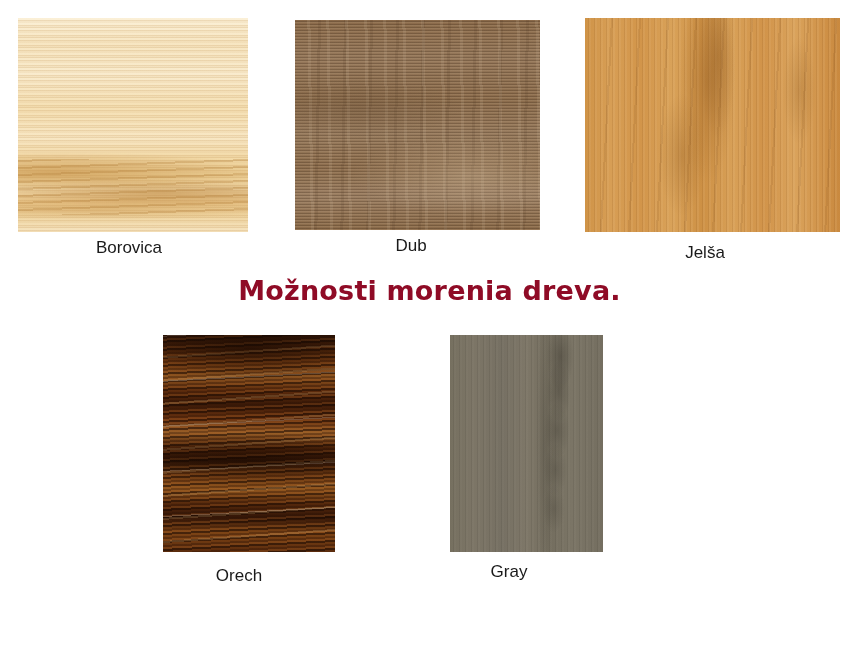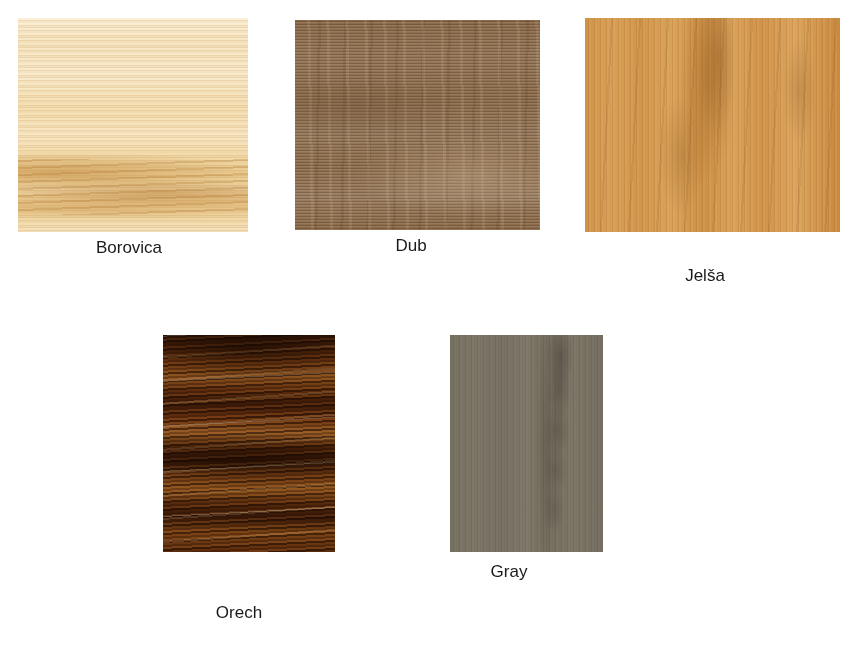--- a/index.html
+++ b/index.html
@@ -51,22 +51,22 @@
 
   
   #card-borovica { left: 18px;  top: 18px;  width: 230px; height: 214px; }
   #card-dub      { left: 295px; top: 20px;  width: 245px; height: 210px; }
   #card-jelsa    { left: 585px; top: 18px;  width: 255px; height: 214px; }
   #card-orech    { left: 163px; top: 335px; width: 172px; height: 217px; }
   #card-gray     { left: 450px; top: 335px; width: 153px; height: 217px; }
 
   #label-borovica { top: 238px; left: 129px; }
   #label-dub      { top: 236px; left: 411px; }
-  #label-jelsa    { top: 266px; left: 705px; text-align: center; }
-  #label-orech    { top: 566px; left: 239px; margin-top: 37px; }
+  #label-jelsa    { top: 243px; left: 705px; text-align: center; }
+  #label-orech    { top: 566px; left: 239px; }
   #label-gray     { top: 562px; left: 509px; }
 
   .swatch-label { position: absolute; }
 
   
   .pine-base {
     background:
       linear-gradient(to bottom,
         #fbf0d7 0%,
         #f7e6c2 12%,
@@ -340,20 +340,21 @@
 
   <div class="swatch-card" id="card-jelsa">
     <div class="swatch alder-base">
       <div class="grain alder-lines"></div>
       <div class="grain alder-cathedral"></div>
       <div class="grain alder-streaks"></div>
     </div>
   </div>
   <div class="swatch-label" id="label-jelsa">Jelša</div>
 
+  <div id="title">Možnosti morenia dreva.</div>
 
   <div class="swatch-card" id="card-orech">
     <div class="swatch walnut-base">
       <div class="grain walnut-stripes"></div>
       <div class="grain walnut-highlights"></div>
       <div class="grain walnut-specks"></div>
       <div class="grain walnut-shade"></div>
     </div>
   </div>
   <div class="swatch-label" id="label-orech">Orech</div>

